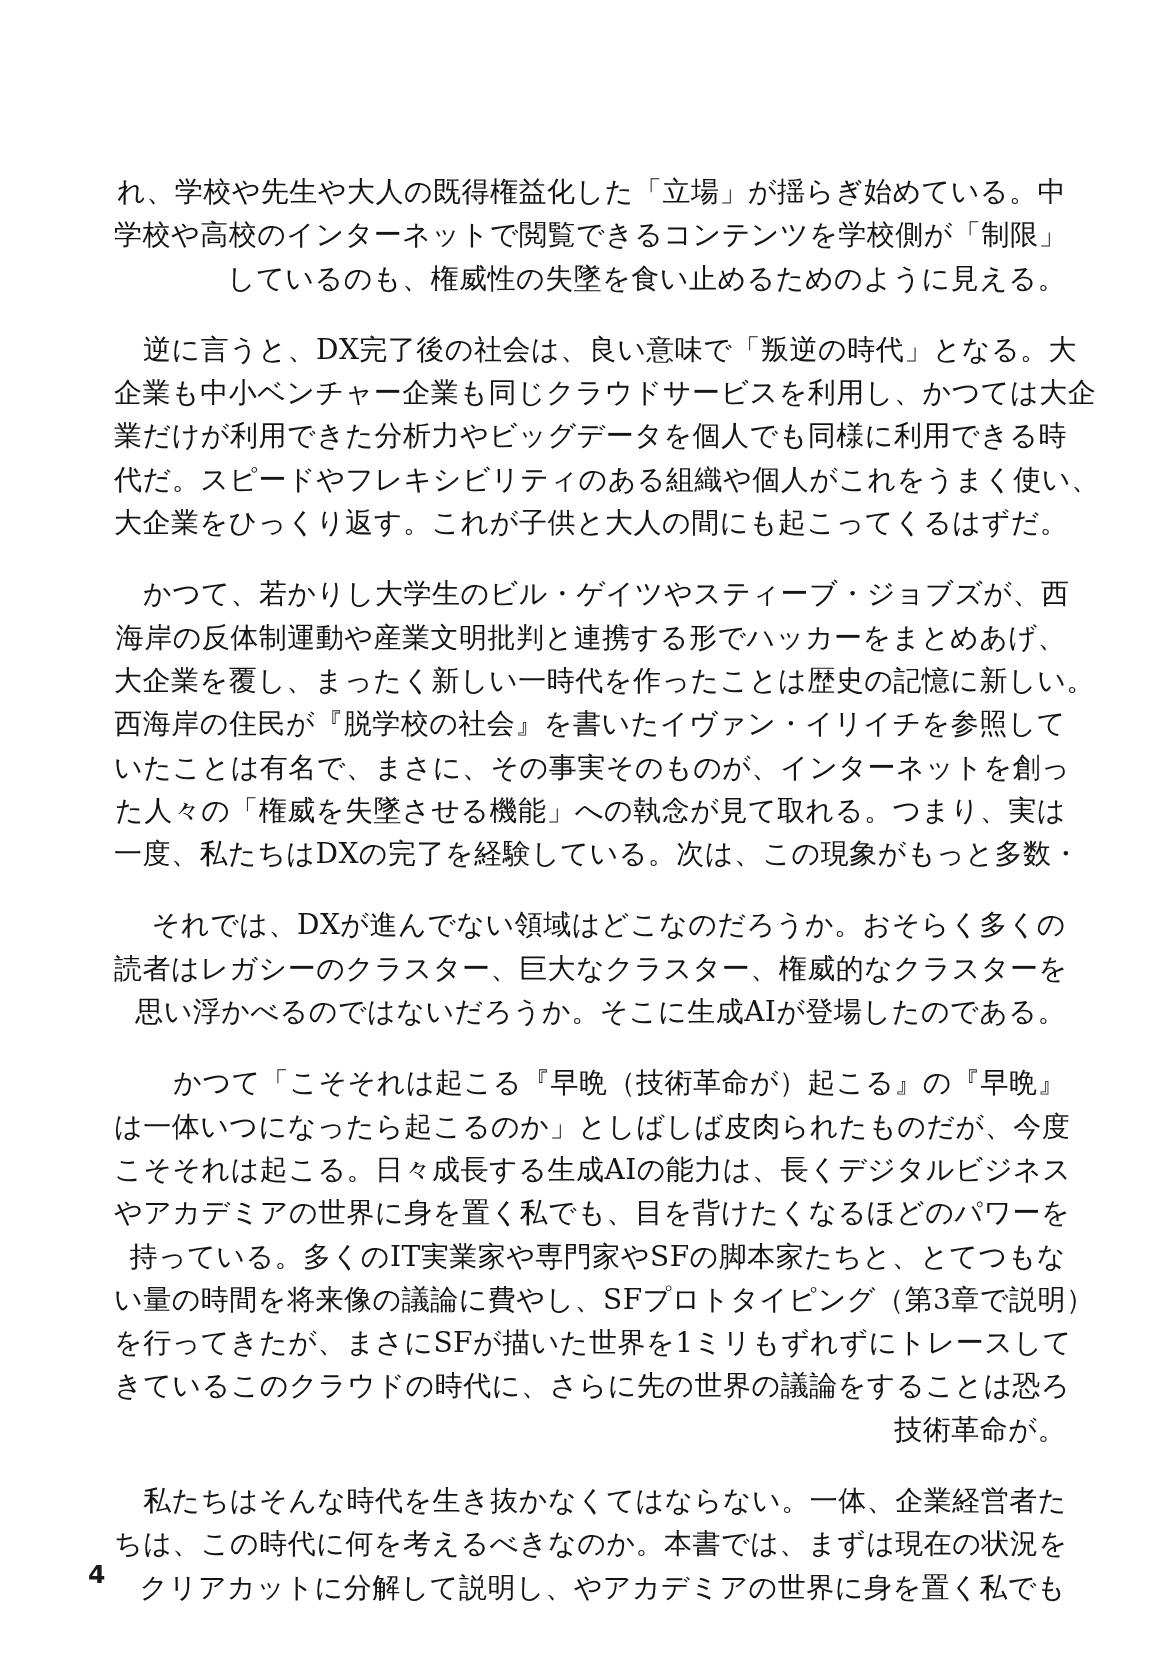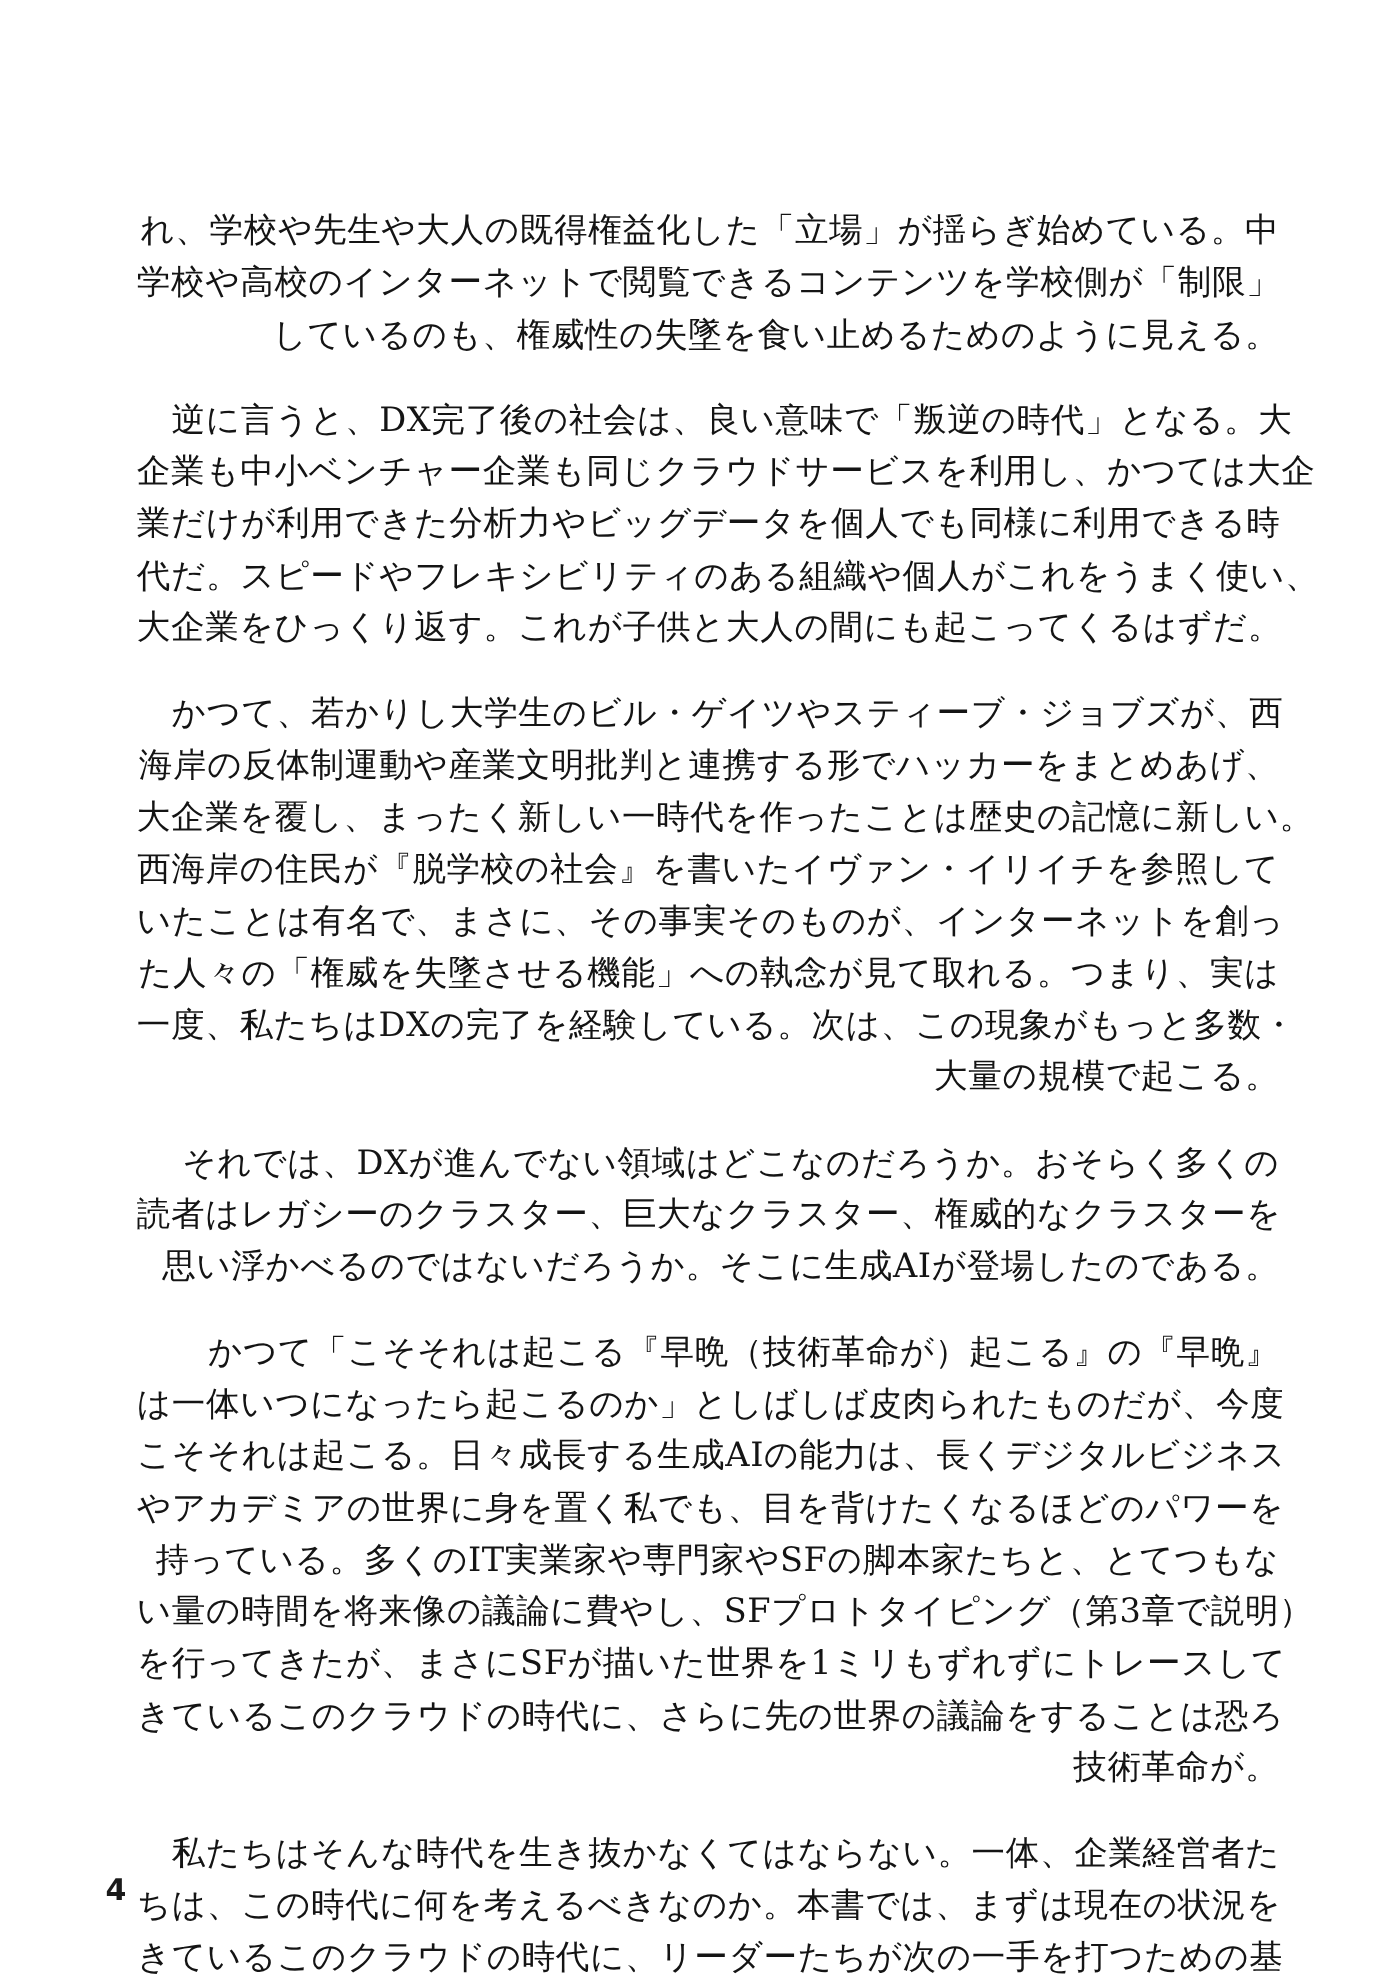--- a/index.html
+++ b/index.html
@@ -66,33 +66,32 @@
     <div class="text-line">業だけが利用できた分析力やビッグデータを個人でも同様に利用できる時</div>
     <div class="text-line">代だ。スピードやフレキシビリティのある組織や個人がこれをうまく使い、</div>
     <div class="text-line">大企業をひっくり返す。これが子供と大人の間にも起こってくるはずだ。</div>
     <div class="text-line indent">かつて、若かりし大学生のビル・ゲイツやスティーブ・ジョブズが、西</div>
     <div class="text-line">海岸の反体制運動や産業文明批判と連携する形でハッカーをまとめあげ、</div>
     <div class="text-line">大企業を覆し、まったく新しい一時代を作ったことは歴史の記憶に新しい。</div>
     <div class="text-line">西海岸の住民が『脱学校の社会』を書いたイヴァン・イリイチを参照して</div>
     <div class="text-line">いたことは有名で、まさに、その事実そのものが、インターネットを創っ</div>
     <div class="text-line">た人々の「権威を失墜させる機能」への執念が見て取れる。つまり、実は</div>
     <div class="text-line">一度、私たちはDXの完了を経験している。次は、この現象がもっと多数・</div>
-    <div class="text-line">大量の規模で起こる。</div>
     <div class="text-line indent">それでは、DXが進んでない領域はどこなのだろうか。おそらく多くの</div>
     <div class="text-line">読者はレガシーのクラスター、巨大なクラスター、権威的なクラスターを</div>
     <div class="text-line">思い浮かべるのではないだろうか。そこに生成AIが登場したのである。</div>
     <div class="text-line indent">かつて「こそそれは起こる『早晩（技術革命が）起こる』の『早晩』</div>
     <div class="text-line">は一体いつになったら起こるのか」としばしば皮肉られたものだが、今度</div>
     <div class="text-line">こそそれは起こる。日々成長する生成AIの能力は、長くデジタルビジネス</div>
     <div class="text-line">やアカデミアの世界に身を置く私でも、目を背けたくなるほどのパワーを</div>
     <div class="text-line">持っている。多くのIT実業家や専門家やSFの脚本家たちと、とてつもな</div>
     <div class="text-line">い量の時間を将来像の議論に費やし、SFプロトタイピング（第3章で説明）</div>
     <div class="text-line">を行ってきたが、まさにSFが描いた世界を1ミリもずれずにトレースして</div>
     <div class="text-line">きているこのクラウドの時代に、さらに先の世界の議論をすることは恐ろ</div>
     <div class="text-line">技術革命が。</div>
     <div class="text-line indent">私たちはそんな時代を生き抜かなくてはならない。一体、企業経営者た</div>
     <div class="text-line">ちは、この時代に何を考えるべきなのか。本書では、まずは現在の状況を</div>
-    <div class="text-line">きているこのクラウドの時代に、リーダーたちが次の一手を打つための基</div>
+    <div class="text-line">クリアカットに分解して説明し、やアカデミアの世界に身を置く私でも</div>
   </div>
 
   <div class="page-number">4</div>
 
 </div>
 
 </body></html>

